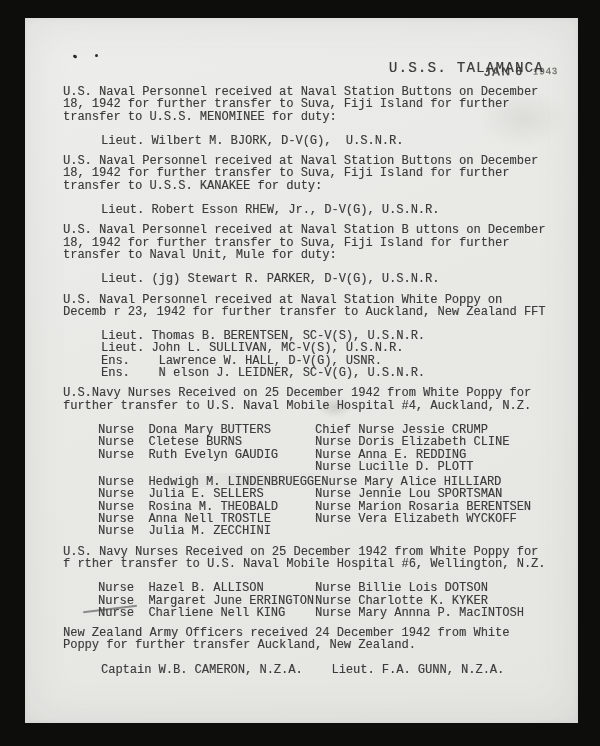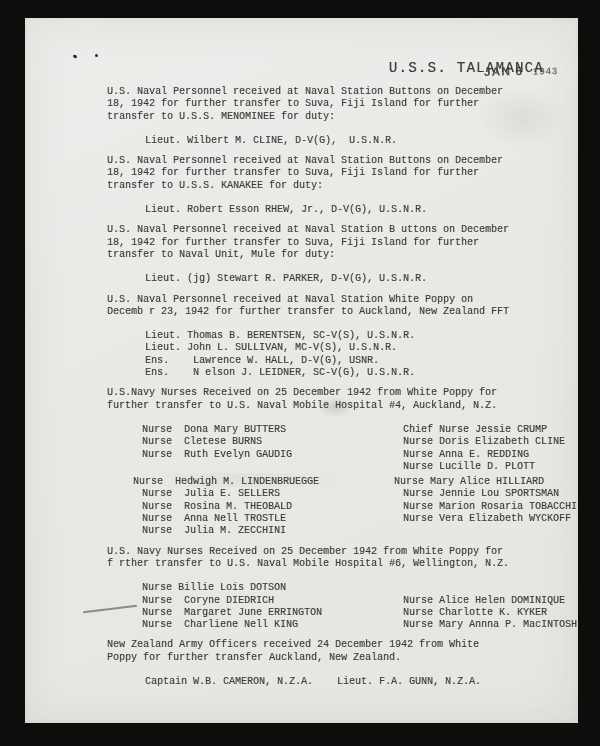--- a/index.html
+++ b/index.html
@@ -19,30 +19,29 @@
     padding:36px 34px 0 38px;
   }
   .doc-title {
     text-align:right; margin:6px 0 10px 0;
     font-size:14px; letter-spacing:1.3px;
     color:var(--ink,#3c3c3c);
     text-shadow:0.5px 0.4px 0 rgba(45,45,45,0.45);
   }
   .line, .lcol, .rcol {
     white-space:pre;
-    font-size:10px; line-height:12.3px;
+    font-size:12px; line-height:12.3px;
     color:var(--ink,#3c3c3c);
     text-shadow:0.4px 0.3px 0 rgba(50,50,50,0.35);
-    margin-left:44px;
   }
   .para { margin-bottom:12px; }
   .entries { margin-bottom:8px; padding-left:38px; }
   .roster { margin-bottom:8px; padding-left:35px; }
   .rrow { display:flex; }
-  .rrow.gap { margin-top:3px;justify-content:flex-end; }
+  .rrow.gap { margin-top:3px; }
   .lcol { min-width:217px; display:inline-block; }
   .stamp {
     position:absolute; top:46px; right:20px;
     display:flex; gap:10px; align-items:baseline;
     transform:rotate(-1.5deg);
   }
   .stamp-date {
     font-family:"Liberation Sans",sans-serif; font-weight:700;
     font-size:12px; letter-spacing:1px; color:var(--stamp,#4d4d4d);
   }
@@ -89,21 +88,21 @@
 
   <div class="content">
     <div class="doc-title">U.S.S. TALAMANCA</div>
     <div>
         <div class="para">
           <div class="line">U.S. Naval Personnel received at Naval Station Buttons on December</div>
           <div class="line">18, 1942 for further transfer to Suva, Fiji Island for further</div>
           <div class="line">transfer to U.S.S. MENOMINEE for duty:</div>
         </div>
         <div class="entries">
-          <div class="line">Lieut. Wilbert M. CLINE, D-V(G),  U.S.N.R.</div>
+          <div class="line">Lieut. Wilbert M. BJORK, D-V(G),  U.S.N.R.</div>
         </div>
         <div class="para">
           <div class="line">U.S. Naval Personnel received at Naval Station Buttons on December</div>
           <div class="line">18, 1942 for further transfer to Suva, Fiji Island for further</div>
           <div class="line">transfer to U.S.S. KANAKEE for duty:</div>
         </div>
         <div class="entries">
           <div class="line">Lieut. Robert Esson RHEW, Jr., D-V(G), U.S.N.R.</div>
         </div>
         <div class="para">
@@ -148,42 +147,39 @@
           <div class="rrow gap">
             <span class="lcol">Nurse  Hedwigh M. LINDENBRUEGGE</span>
             <span class="rcol">Nurse Mary Alice HILLIARD</span>
           </div>
           <div class="rrow">
             <span class="lcol">Nurse  Julia E. SELLERS</span>
             <span class="rcol">Nurse Jennie Lou SPORTSMAN</span>
           </div>
           <div class="rrow">
             <span class="lcol">Nurse  Rosina M. THEOBALD</span>
-            <span class="rcol">Nurse Marion Rosaria TOBACCHI</span>
+            <span class="rcol">Nurse Marion Rosaria BERENTSEN</span>
           </div>
           <div class="rrow">
             <span class="lcol">Nurse  Anna Nell TROSTLE</span>
             <span class="rcol">Nurse Vera Elizabeth WYCKOFF</span>
           </div>
           <div class="rrow">
             <span class="lcol">Nurse  Julia M. ZECCHINI</span>
             <span class="rcol"></span>
           </div>
         </div>
         <div class="para">
           <div class="line">U.S. Navy Nurses Received on 25 December 1942 from White Poppy for</div>
           <div class="line">f rther transfer to U.S. Naval Mobile Hospital #6, Wellington, N.Z.</div>
         </div>
         <div class="roster">
           <div class="rrow">
+            <span class="lcol">Nurse  Hazel B. ALLISON</span>
             <span class="rcol">Nurse Billie Lois DOTSON</span>
-          </div>
-          <div class="rrow">
-            <span class="lcol">Nurse  Coryne DIEDRICH</span>
-            <span class="rcol">Nurse Alice Helen DOMINIQUE</span>
           </div>
           <div class="rrow">
             <span class="lcol">Nurse  Margaret June ERRINGTON</span>
             <span class="rcol">Nurse Charlotte K. KYKER</span>
           </div>
           <div class="rrow">
             <span class="lcol">Nurse  Charliene Nell KING</span>
             <span class="rcol">Nurse Mary Annna P. MacINTOSH</span>
           </div>
         </div>

